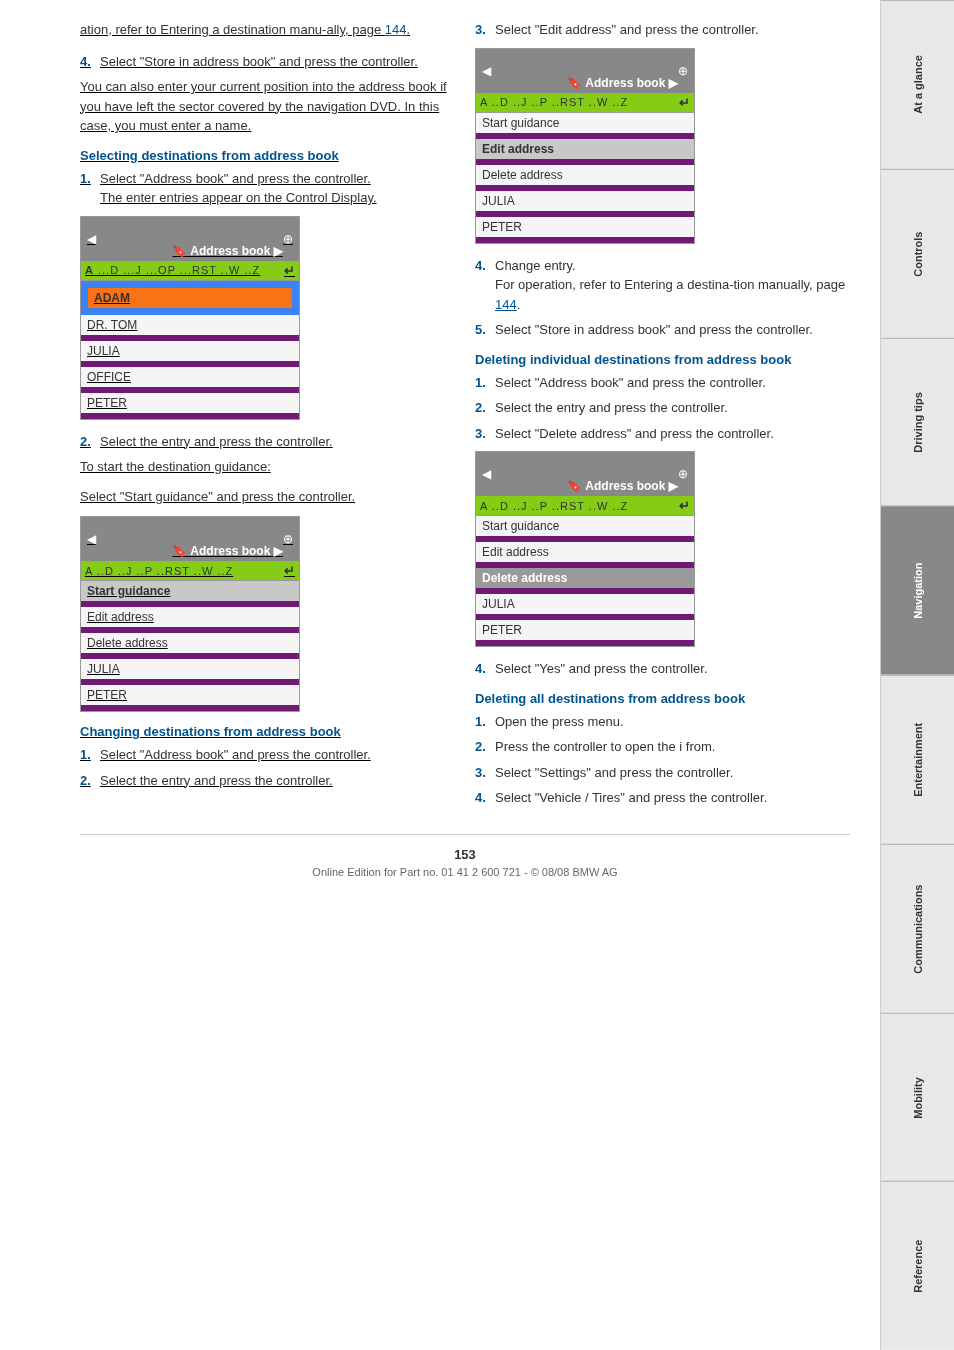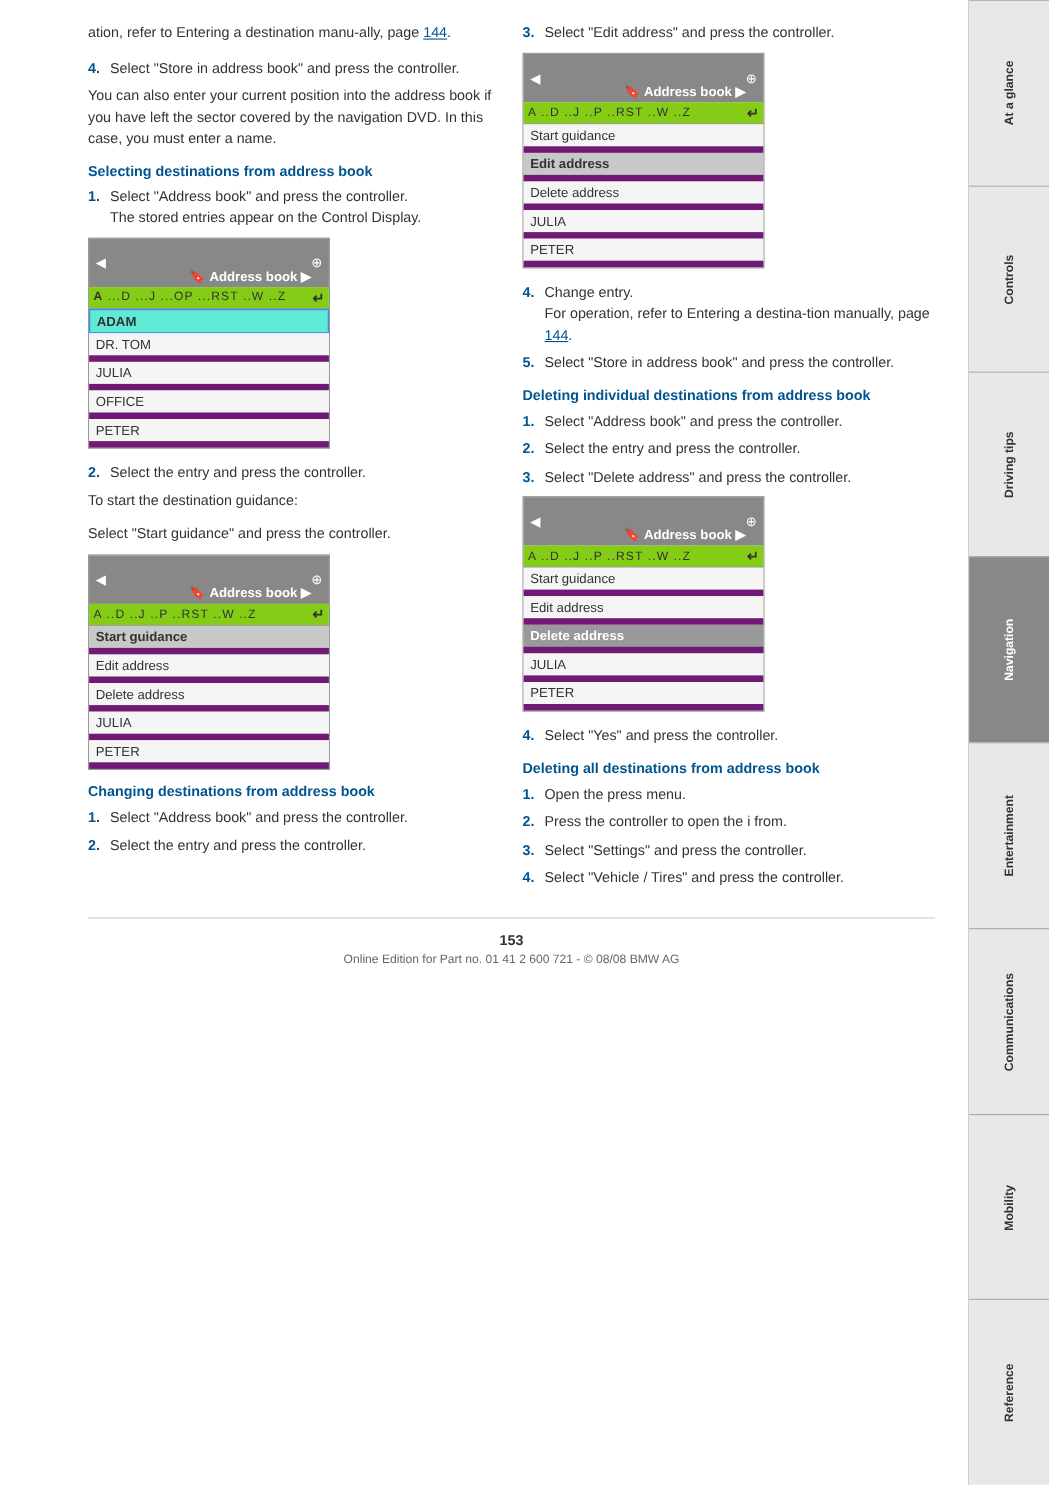--- a/index.html
+++ b/index.html
@@ -49,20 +49,21 @@
     }
 
     .two-col {
       display: flex;
       flex-direction: row;
       gap: 20px;
     }
 
     .col-left {
       flex: 1;
+      text-decoration: underline;
     }
 
     .col-right {
       flex: 1;
     }
 
     .intro-text {
       margin-bottom: 12px;
       line-height: 1.5;
       color: #333;
@@ -165,23 +166,23 @@
       font-weight: bold;
     }
 
     .ab-list-item.highlight {
       background: #999;
       color: #fff;
       font-weight: bold;
     }
 
     .ab-list-item.first-alpha {
-      background: #5eead4;
-      font-weight: bold;
-      border: 1px solid #3b82f6;
+      background: #f97316;
+      font-weight: bold;
+      border: 7px solid #3b82f6;
     }
 
     .page-footer {
       text-align: center;
       font-size: 11px;
       color: #666;
       margin-top: 20px;
       padding-top: 12px;
       border-top: 1px solid #ccc;
     }
@@ -213,21 +214,21 @@
       </div>
 
       <div class="body-text">You can also enter your current position into the address book if you have left the sector covered by the navigation DVD. In this case, you must enter a name.</div>
 
       <div class="section-heading">Selecting destinations from address book</div>
 
       <div class="numbered-item">
         <span class="num">1.</span>
         <div class="content">
           <span>Select "Address book" and press the controller.</span><br>
-          <span>The stored entries appear on the Control Display.</span>
+          <span>The enter entries appear on the Control Display.</span>
         </div>
       </div>
 
       <div class="address-book-widget">
         <div class="ab-title-bar">
           <span>◀</span>
           <span class="ab-title-text">🔖 Address book ▶</span>
           <span>⊕</span>
         </div>
         <div class="ab-nav-row">

